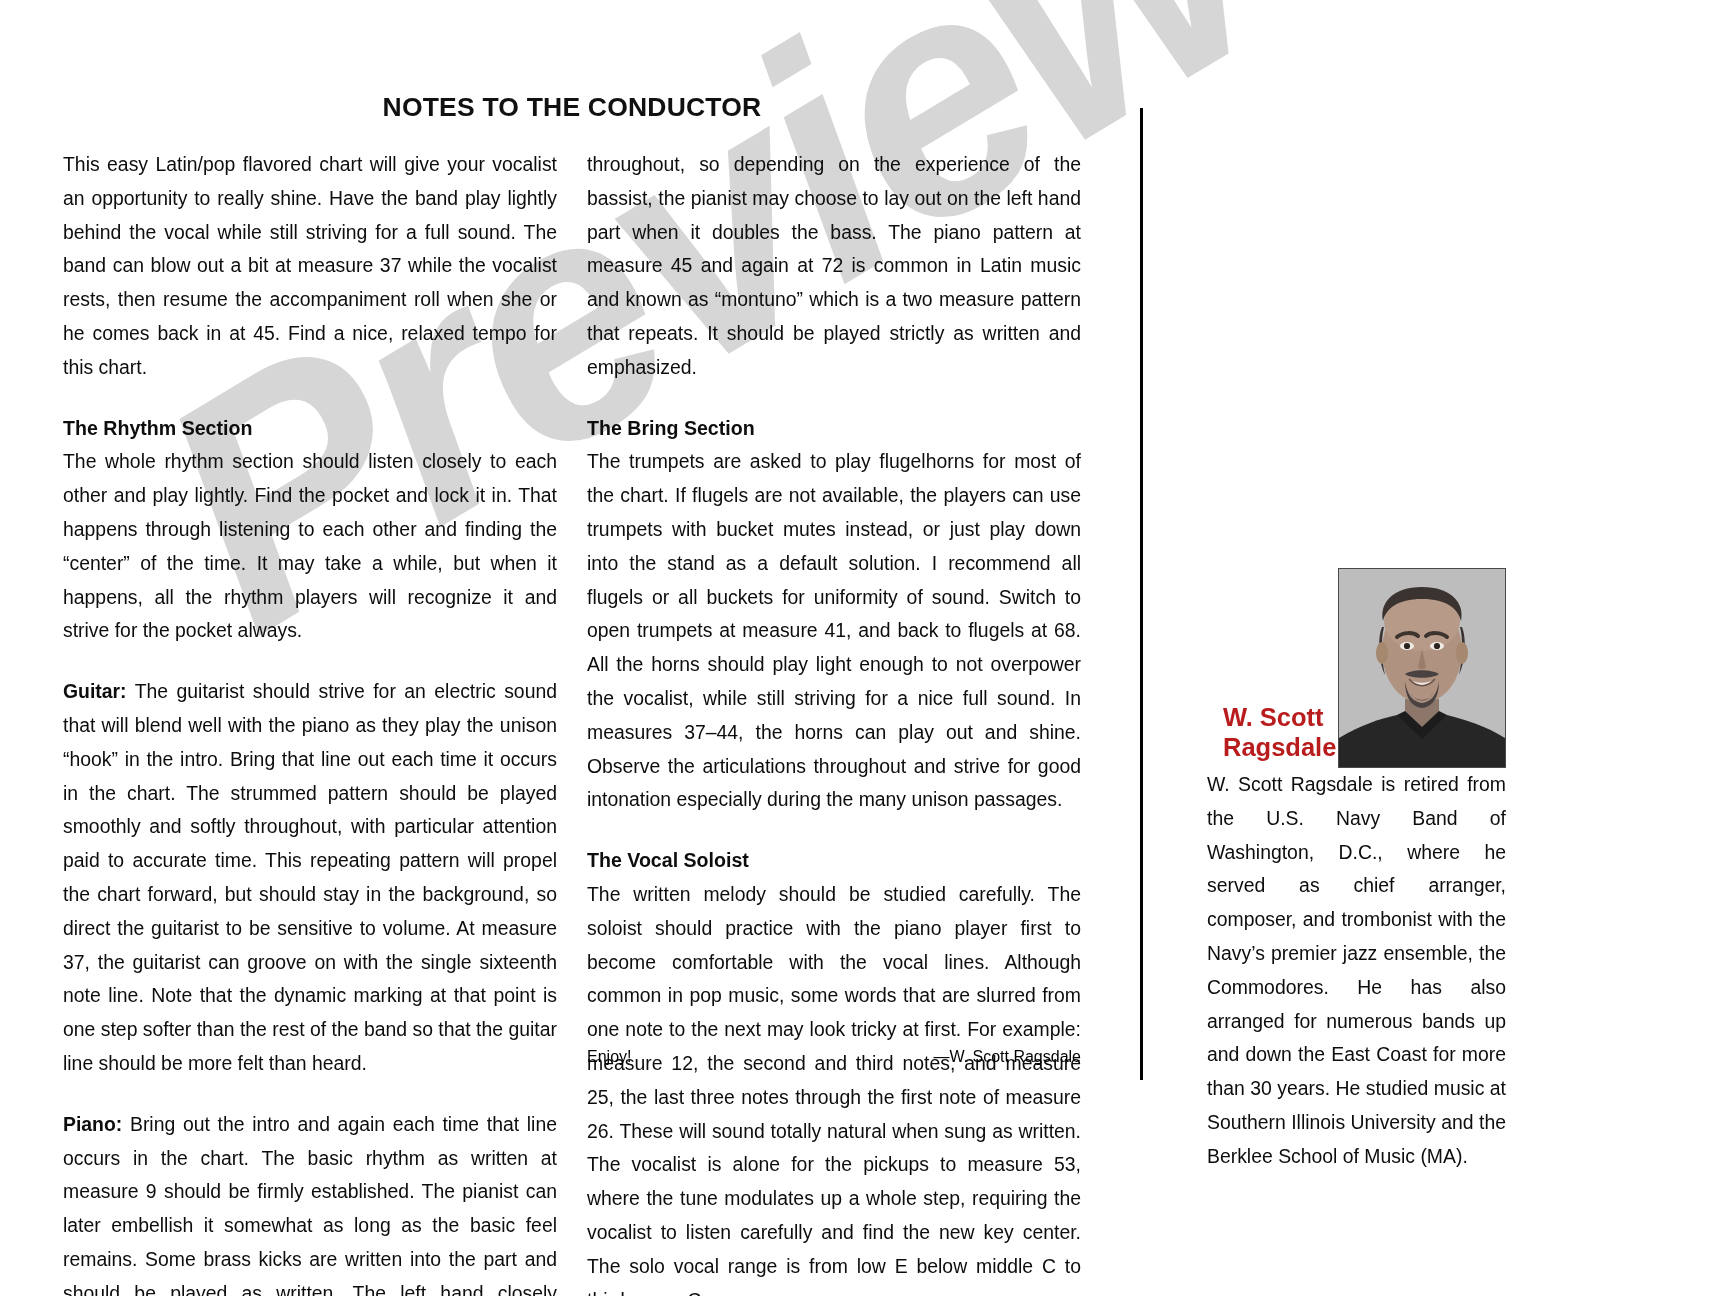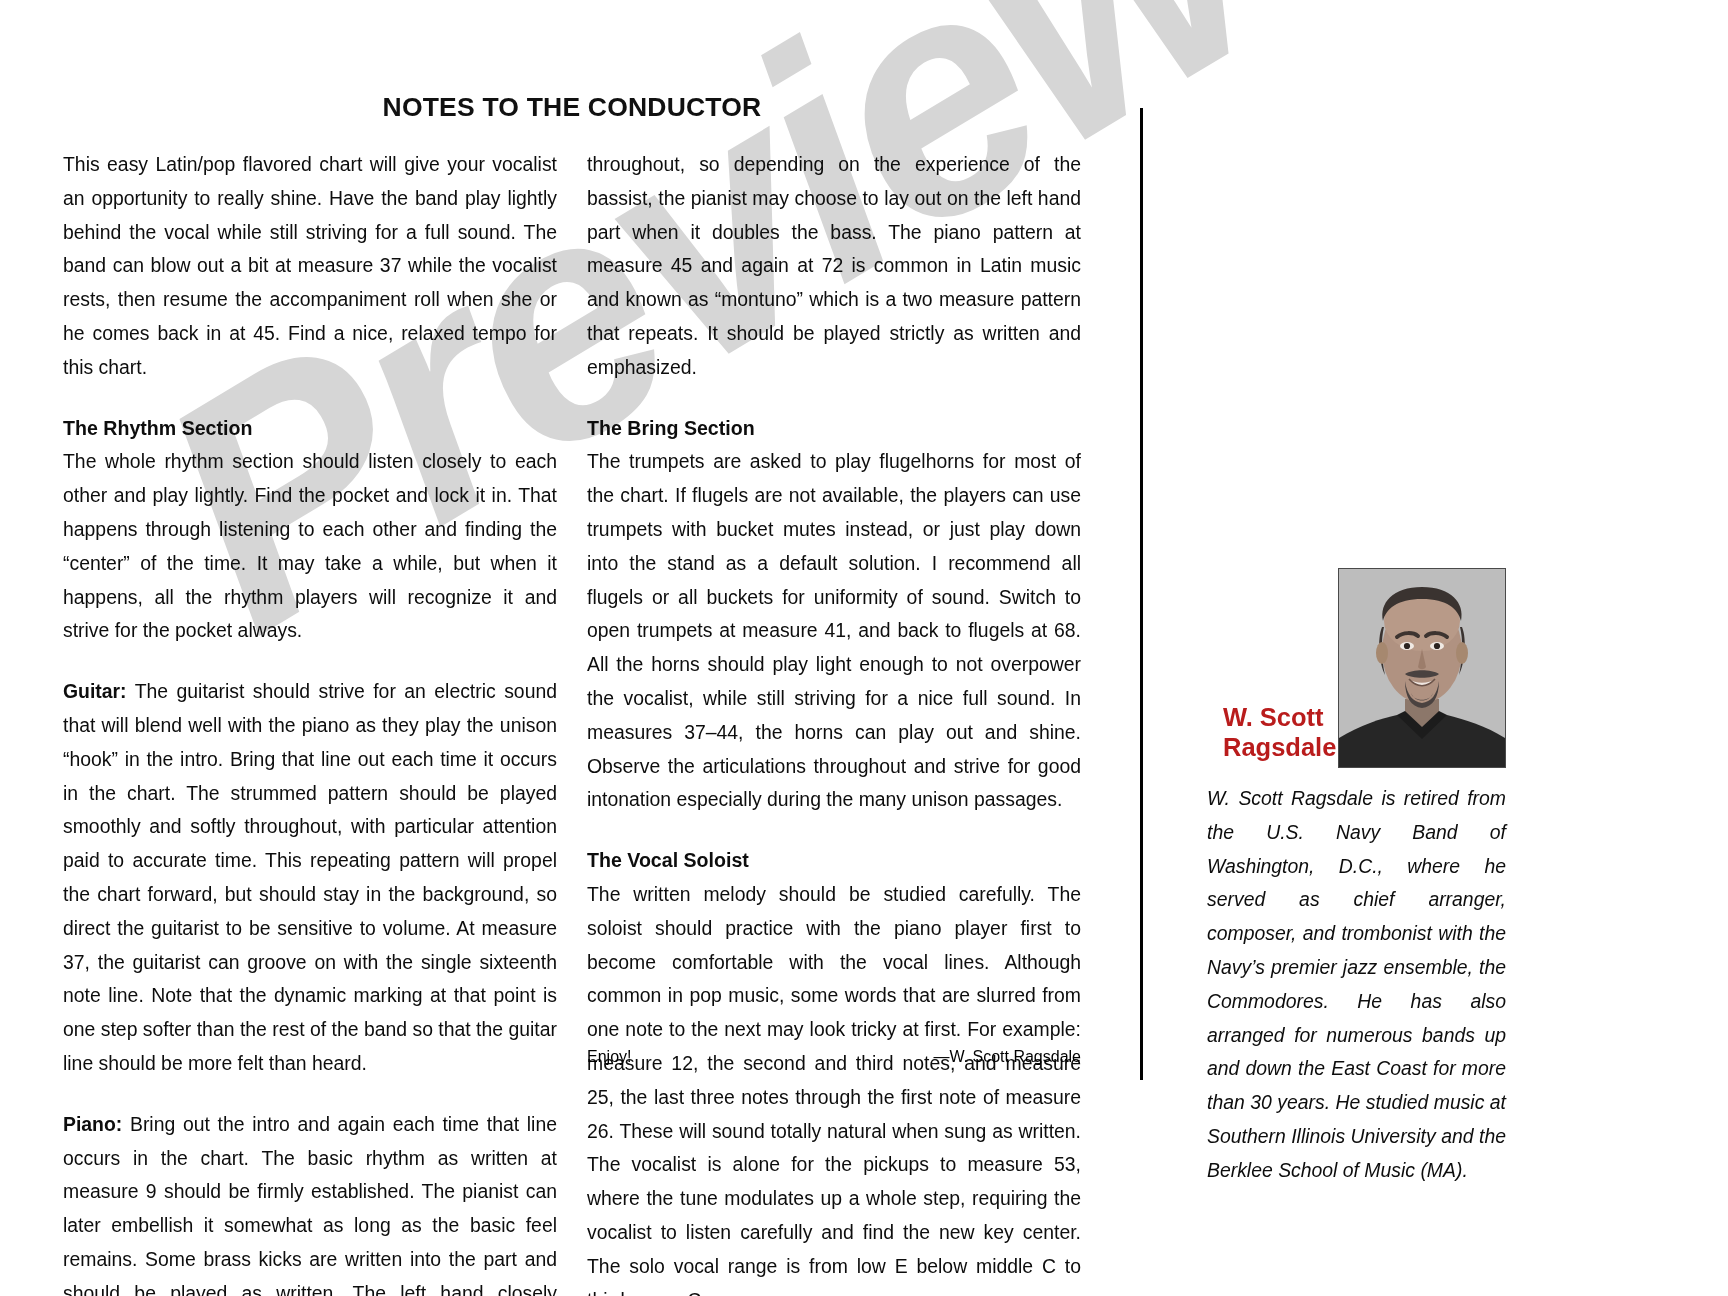--- a/index.html
+++ b/index.html
@@ -144,26 +144,24 @@
     left: 16px;
     top: 134px;
     width: 150px;
     font-size: 25.5px;
     font-weight: 700;
     line-height: 30px;
     color: #b91c1c;
   }
 
   #bio-text {
-    margin-top: 14px;
     font-size: 19.4px;
     line-height: 33.8px;
     text-align: justify;
     color: #0d0d0d;
-    font-style: italic;
   }
 </style>
 </head>
 <body>
 
 <div id="watermark-layer">
   <div id="watermark-text">Preview Only</div>
 </div>
 
 <div id="page">

